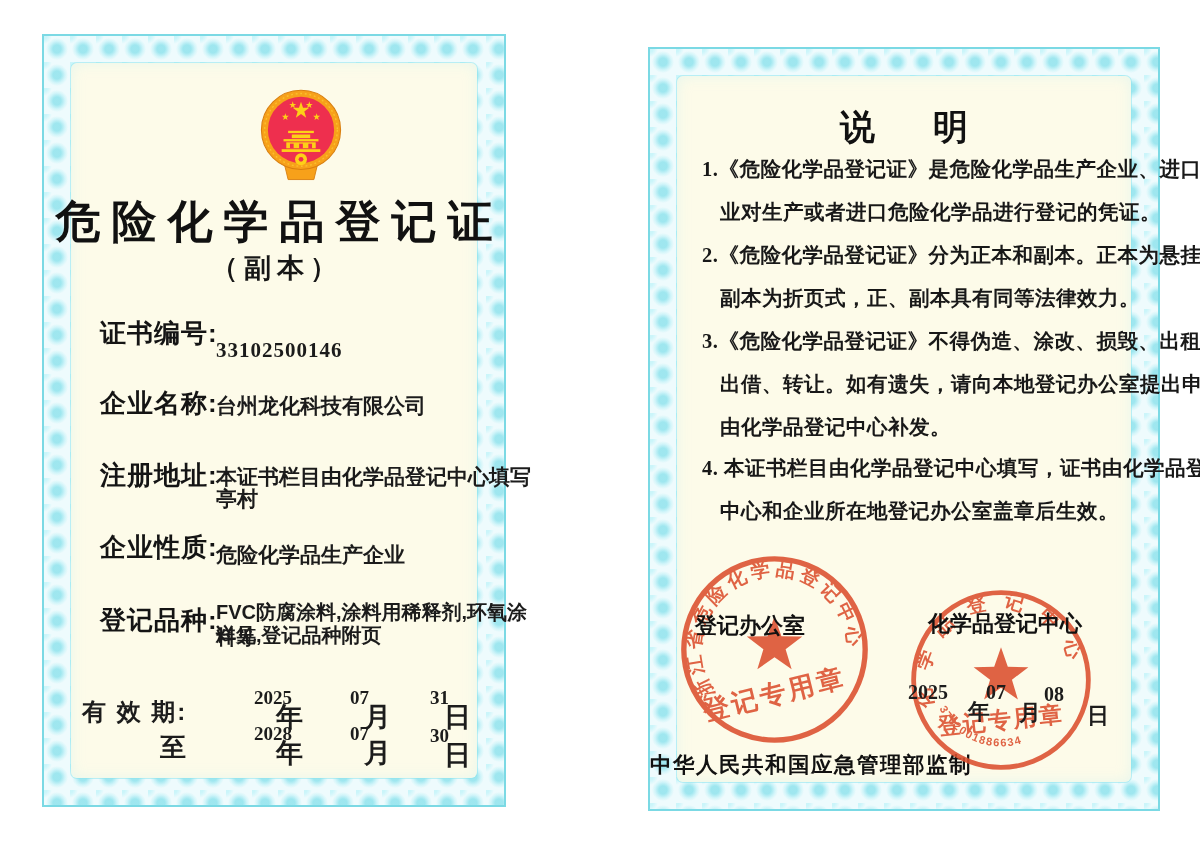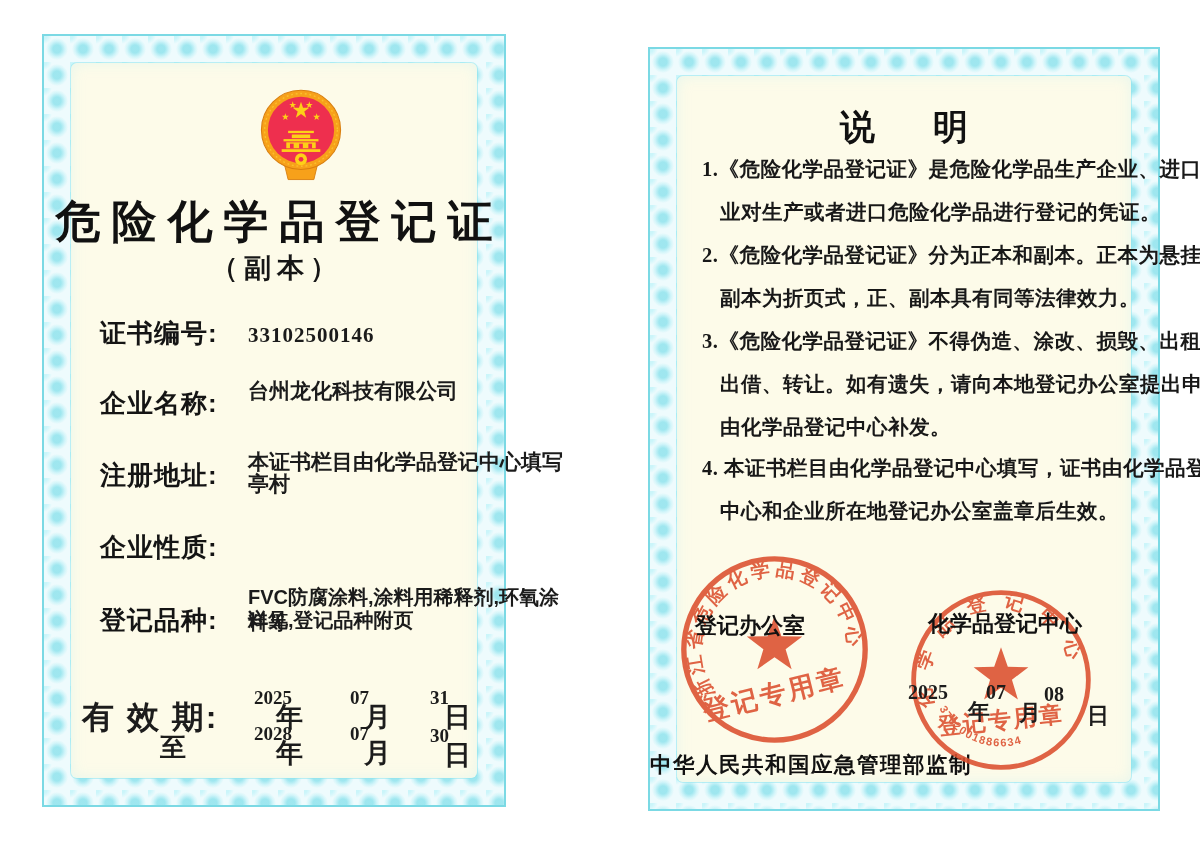--- a/index.html
+++ b/index.html
@@ -23,22 +23,22 @@
   .serif{font-family:"Liberation Serif","DejaVu Serif",serif;}
   .hei{font-family:Liberation Sans, sans-serif;}
 
   
   .emblem{left:211px;top:52px;width:92px;height:104px;}
   .main-title{left:0;top:156px;width:100%;text-align:center;font-size:45px;font-weight:700;
               letter-spacing:11px;text-indent:11px;color:#111;}
   .sub-title{left:0;top:214px;width:100%;text-align:center;font-size:27px;font-weight:700;
              letter-spacing:6px;text-indent:6px;color:#161616;}
   .f-label{left:56px;font-size:26px;font-weight:600;color:#141414;letter-spacing:1px;}
-  .f-value{left:204px;width:320px;font-size:21px;font-weight:600;color:#1b1b1b;line-height:25px;}
-  .validity-label{left:38px;top:660px;font-size:32px;font-weight:700;letter-spacing:2px;}
+  .f-value{left:172px;width:320px;font-size:21px;font-weight:600;color:#1b1b1b;line-height:25px;margin-top:15px;}
+  .validity-label{left:38px;top:660px;font-size:24px;font-weight:700;letter-spacing:2px;}
   .to-label{left:116px;top:694px;font-size:26px;font-weight:700;}
   .unit{font-size:27px;font-weight:600;}
   .dnum{font-size:19px;font-weight:600;}
 
   
   .notes-title{left:0;top:55px;width:100%;display:flex;justify-content:center;gap:58px;
                font-size:35px;font-weight:700;color:#111;}
   .note-line{left:52px;width:430px;font-size:20.5px;font-weight:600;color:#181818;
              letter-spacing:.5px;white-space:nowrap;}
   .note-cont{left:70px;}
@@ -89,20 +89,21 @@
     <div class="abs f-value serif" style="top:287px;font-size:21px;letter-spacing:1px">33102500146</div>
 
     <div class="abs f-value serif" style="top:343px">台州龙化科技有限公司</div>
     <div class="abs f-label" style="top:350px">企业名称:</div>
 
     <div class="abs f-label" style="top:422px">注册地址:</div>
     <div class="abs f-value serif" style="top:414px">本证书栏目由化学品登记中心填写</div>
     <div class="abs f-value serif" style="top:436px">亭村</div>
 
     <div class="abs f-label" style="top:494px">企业性质:</div>
+    <div class="abs f-value serif" style="top:492px">危险化学品生产企业</div>
 
     <div class="abs f-label" style="top:567px">登记品种:</div>
     <div class="abs f-value hei" style="top:549px;font-size:20px">FVC防腐涂料,涂料用稀释剂,环氧涂料等</div>
     <div class="abs f-value hei" style="top:572px;font-size:20px">详见,登记品种附页</div>
 
     <div class="abs validity-label">有 效 期:</div>
     <div class="abs dnum serif" style="left:210px;top:651px">2025</div>
     <div class="abs unit" style="left:232px;top:663px">年</div>
     <div class="abs dnum serif" style="left:306px;top:651px">07</div>
     <div class="abs unit" style="left:320px;top:663px">月</div>

